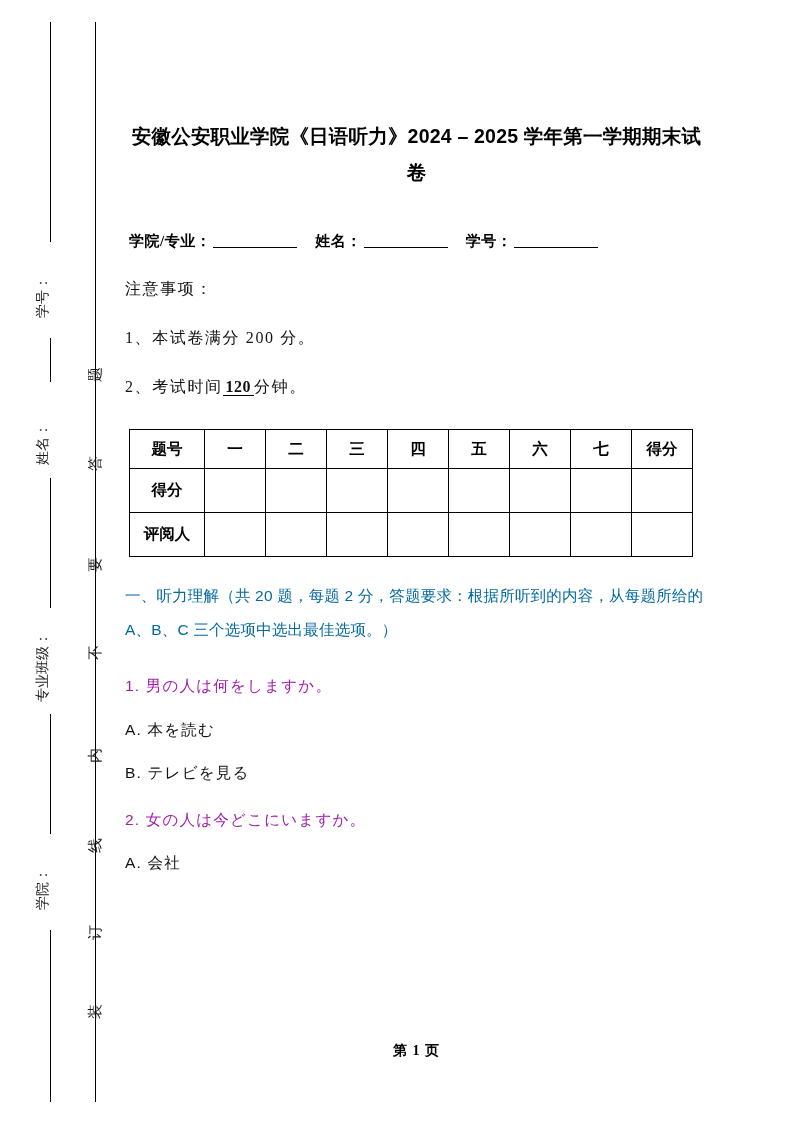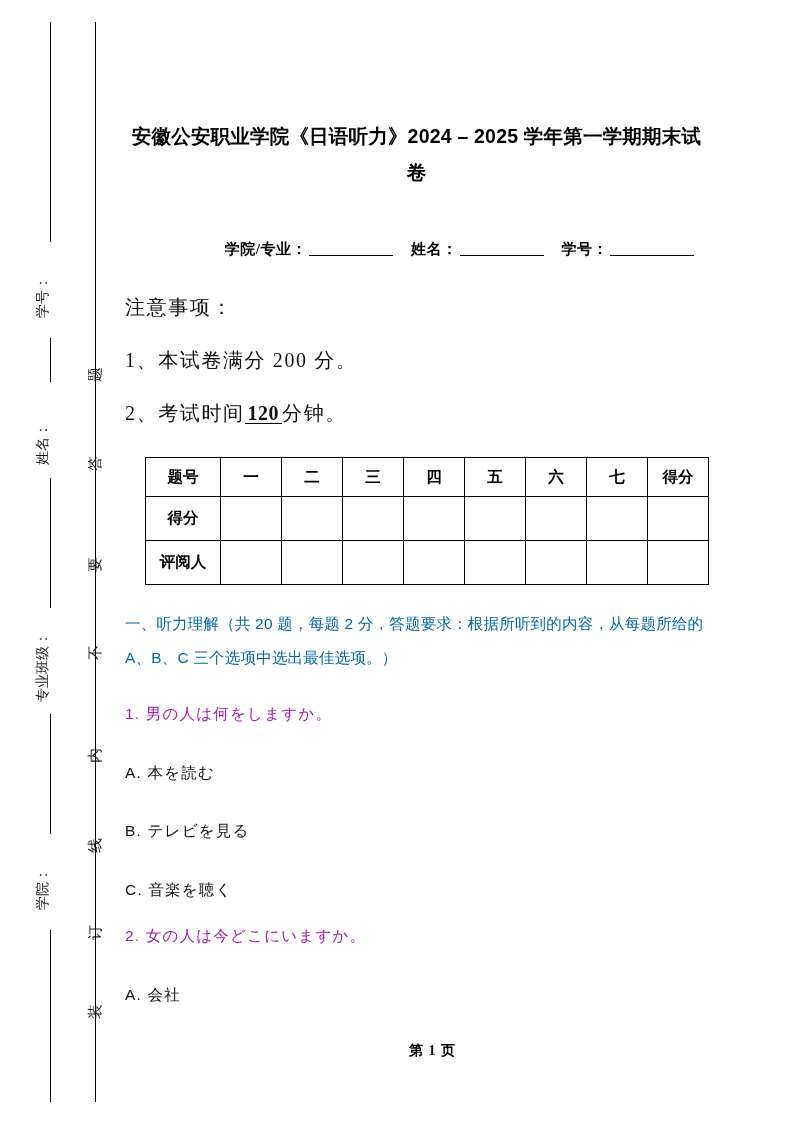--- a/index.html
+++ b/index.html
@@ -87,63 +87,63 @@
     padding-top: 118px;
     font-family: "Liberation Sans", "DejaVu Sans", sans-serif;
     font-weight: bold;
     font-size: 19.5px;
     line-height: 36px;
     text-align: center;
     letter-spacing: 0.2px;
   }
 
   .info-line {
-    margin: 12px;
+    margin: 4px;
     padding-top: 38px;
-    text-align: right;
+    text-align: left;
     font-family: "Liberation Serif", "DejaVu Serif", serif;
     font-weight: bold;
     font-size: 15px;
     letter-spacing: 0.5px;
   }
   .info-line .blank {
     display: inline-block;
     border-bottom: 1.4px solid #000;
     width: 84px;
     margin: 0 2px;
     vertical-align: -2px;
   }
   .info-line .gap { display: inline-block; width: 16px; }
 
   .notes {
     margin: 0;
     padding-top: 26px;
   }
   .note-line {
     font-family: "Liberation Serif", "DejaVu Serif", serif;
-    font-size: 20px;
+    font-size: 16px;
     line-height: 1;
     margin-bottom: 33px;
     letter-spacing: 1.6px;
     color: #111;
   }
   .note-line .uline {
     display: inline-block;
     border-bottom: 1.2px solid #000;
     padding: 0 3px;
     letter-spacing: 0.5px;
     font-weight: bold;
   }
 
   
   .score-table {
     border-collapse: collapse;
     width: 563px;
     margin-top: 6px;
-    margin-left: 20px;
+    margin-left: 4px;
     table-layout: fixed;
   }
   .score-table td {
     border: 1.1px solid #000000;
     text-align: center;
     font-family: "Liberation Serif", "DejaVu Serif", serif;
     font-weight: bold;
     font-size: 15.5px;
     color: #000;
     padding: 0;
@@ -169,28 +169,28 @@
     font-size: 15.5px;
     line-height: 1;
     margin-top: 31px;
     letter-spacing: 1.2px;
     color: #a21caf;
   }
   .option {
     font-family: "Liberation Sans", "DejaVu Sans", sans-serif;
     font-size: 15.5px;
     line-height: 1;
-    margin-top: 43px;
+    margin-top: 28px;
     letter-spacing: 1.2px;
     color: #111;
   }
 
   .footer {
     position: absolute;
-    left: 16px;
+    left: 0;
     top: 1042px;
     width: 583px;
     text-align: center;
     font-family: "Liberation Serif", "DejaVu Serif", serif;
     font-weight: bold;
     font-size: 14px;
     letter-spacing: 1px;
     color: #000;
   }
 </style>
@@ -287,21 +287,20 @@
       </tbody>
     </table>
 
     <div class="section-head">
       <span>一、听力理解（共 20 题，每题 2 分，答题要求：根据所听到的内容，</span><span>从每题所给的 A、B、C 三个选项中选出最佳选项。）</span>
     </div>
 
     <div class="question">1. 男の人は何をしますか。</div>
     <div class="option">A. 本を読む</div>
     <div class="option">B. テレビを見る</div>
-    <div class="option">C. 音楽を聴く</div>
 
     <div class="question">2. 女の人は今どこにいますか。</div>
     <div class="option">A. 会社</div>
 
     <div class="footer">第 1 页</div>
   </div>
 
 </div>
 
 </body></html>

